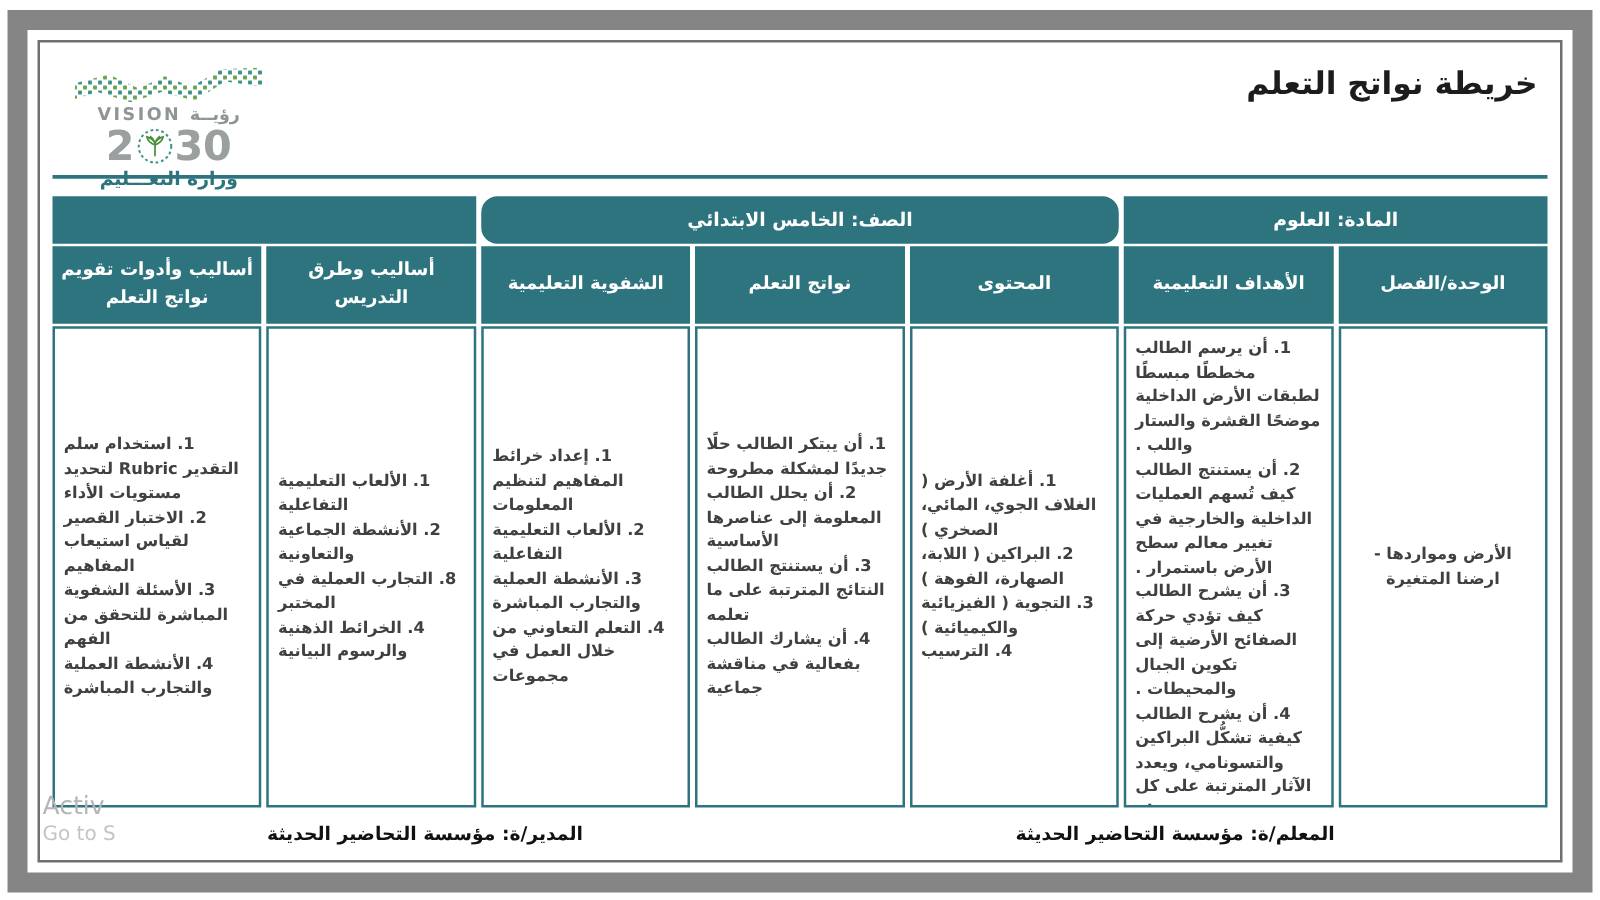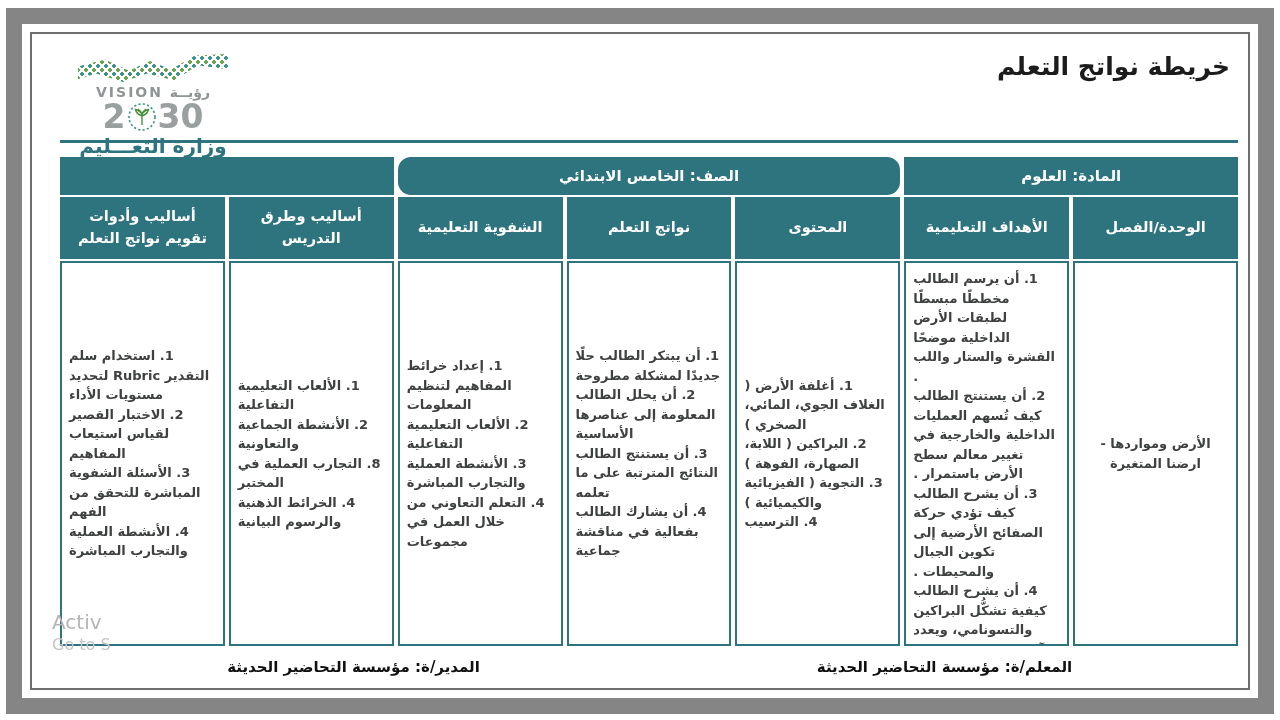--- a/index.html
+++ b/index.html
@@ -2,40 +2,40 @@
 <html lang="ar"><head>
 <meta charset="utf-8">
 <style>
   * { margin:0; padding:0; box-sizing:border-box; }
   html,body { width:1280px; height:720px; background:#ffffff; overflow:hidden;
               font-family:"DejaVu Sans", sans-serif; }
 
   .frame { position:absolute; left:6px; top:8px; width:1268px; height:706px;
            border:16px solid #858585; background:#ffffff; }
   .page  { position:absolute; inset:8px; border:2px solid #6f6f6f; background:#ffffff;
-           overflow:hidden; direction:rtl;padding-left:18px; }
+           overflow:hidden; direction:rtl; }
   .content { padding:0 8px; height:100%; position:relative; }
 
   
   .doc-header { display:flex; justify-content:space-between; align-items:flex-start;
                 padding:18px 10px 0 10px; height:98px; }
   .doc-title { font-size:25px; font-weight:700; color:#1c1c1c; letter-spacing:0; }
   .logo { direction:ltr; width:170px; text-align:center; margin-top:2px; }
   .logo-dots { width:150px; height:28px; margin:0 auto 2px auto;
     background-image: radial-gradient(circle,#3c9488 1.6px, transparent 2px),
                       radial-gradient(circle,#68a44f 1.6px, transparent 2px);
     background-size:8px 8px, 8px 8px; background-position:0 0, 4px 4px;
     clip-path: polygon(0 45%, 18% 20%, 34% 60%, 48% 25%, 62% 55%, 78% 5%, 100% 0,
                        100% 55%, 80% 40%, 64% 95%, 46% 70%, 30% 100%, 12% 70%, 0 90%);
   }
   .logo-vision { font-size:14px; font-weight:700; color:#8f9494; letter-spacing:2px; }
   .logo-year { font-size:33px; font-weight:700; color:#9aa0a0; line-height:1;
                display:flex; align-items:center; justify-content:center; gap:1px; }
   .logo-emblem { display:inline-block; width:30px; height:30px; }
-  .logo-ministry { font-size:20px; font-weight:700; color:#2d747e; margin-top:1px; }
+  .logo-ministry { font-size:15px; font-weight:700; color:#2d747e; margin-top:1px; }
 
   .rule { height:3px; background:#2d747e; margin:8px 2px 0 2px; }
 
   
   .lo-table { display:grid; grid-template-columns:repeat(7,1fr);
               grid-template-rows:38px 62px 385px; column-gap:4px; row-gap:2px;
               margin:14px 2px 0 2px; }
   .meta-cell { background:#2d747e; color:#ffffff; font-weight:700; font-size:15px;
                display:flex; align-items:center; justify-content:center; }
   .span2 { grid-column:span 2; } .span3 { grid-column:span 3;border-radius:13px; }
@@ -48,21 +48,21 @@
                white-space:pre-line; overflow:hidden; text-align:left; }
   .body-cell.top { justify-content:flex-start; }
   .body-cell.center-text { text-align:center; justify-content:center; }
 
   
   .doc-footer { display:flex; margin-top:12px; }
   .doc-footer > div { flex:1; text-align:center; font-size:15px; font-weight:700;
                       color:#111111; }
 
   
-  .watermark { position:absolute; left:2px; bottom:32px; direction:ltr; text-align:left;
+  .watermark { position:absolute; left:2px; bottom:10px; direction:ltr; text-align:left;
                color:#bcbcbc; line-height:1.3; pointer-events:none; }
   .watermark .l1 { font-size:20px; color:#b5b5b5; }
   .watermark .l2 { font-size:16px; color:#c4c4c4; }
 </style>
 </head>
 <body>
 
 <div class="frame">
   <div class="page">
     <div class="content">

